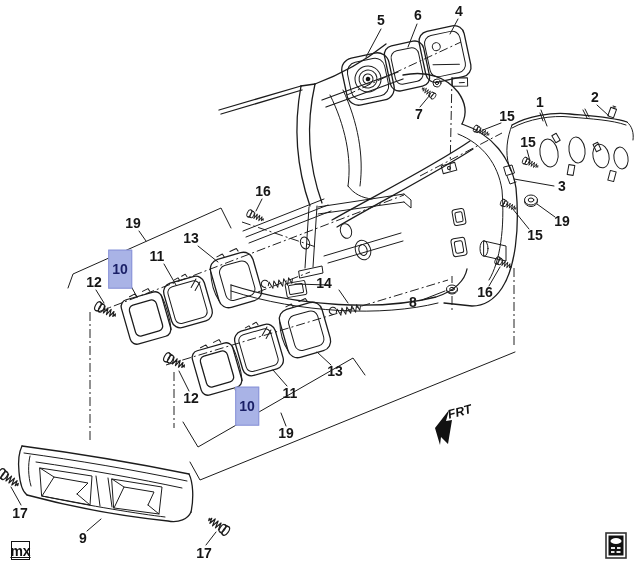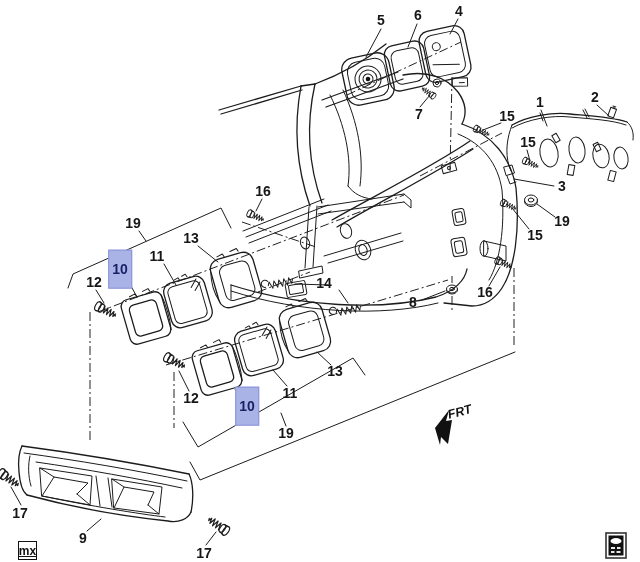--- a/index.html
+++ b/index.html
@@ -8,23 +8,23 @@
   svg{position:absolute;left:0;top:0;}
   .s{fill:none;stroke:#1c1c1c;stroke-width:1.3;stroke-linecap:round;stroke-linejoin:round;}
   .t{fill:none;stroke:#1c1c1c;stroke-width:1;stroke-linecap:round;stroke-linejoin:round;}
   .dd{fill:none;stroke:#222;stroke-width:1;stroke-dasharray:9 3 2 3;}
   .blk{fill:#111;stroke:none;}
   #callout-layer{position:absolute;left:0;top:0;width:640px;height:562px;pointer-events:none;}
   .callout{position:absolute;transform:translate(-50%,-50%);font-size:14px;font-weight:600;
            color:#161616;line-height:1.05;padding:0 2px;pointer-events:auto;cursor:default;}
   .callout.hl{background:var(--hl-bg,#a9b3e6);color:var(--hl-text,#1a1f66);
               border:1px solid var(--hl-border,#8a94d8);padding:11px 3px;}
-  .stamp-mx{position:absolute;left:18px;top:541px;width:17px;height:17px;border:1.5px solid #111;
+  .stamp-mx{position:absolute;left:11px;top:541px;width:17px;height:17px;border:1.5px solid #111;
             background:#fff;display:flex;align-items:center;justify-content:center;
-            font-size:12px;font-weight:600;color:#111;text-decoration:underline;}
+            font-size:14px;font-weight:600;color:#111;text-decoration:underline;}
   .frt-label{position:absolute;left:448px;top:408px;font-size:12.5px;font-style:italic;
              font-weight:600;color:#111;transform:rotate(-15deg);transform-origin:left center;}
 </style>
 </head>
 <body>
 
 <div class="stage">
 
   <svg width="640" height="562" viewBox="0 0 640 562">
     <defs>

